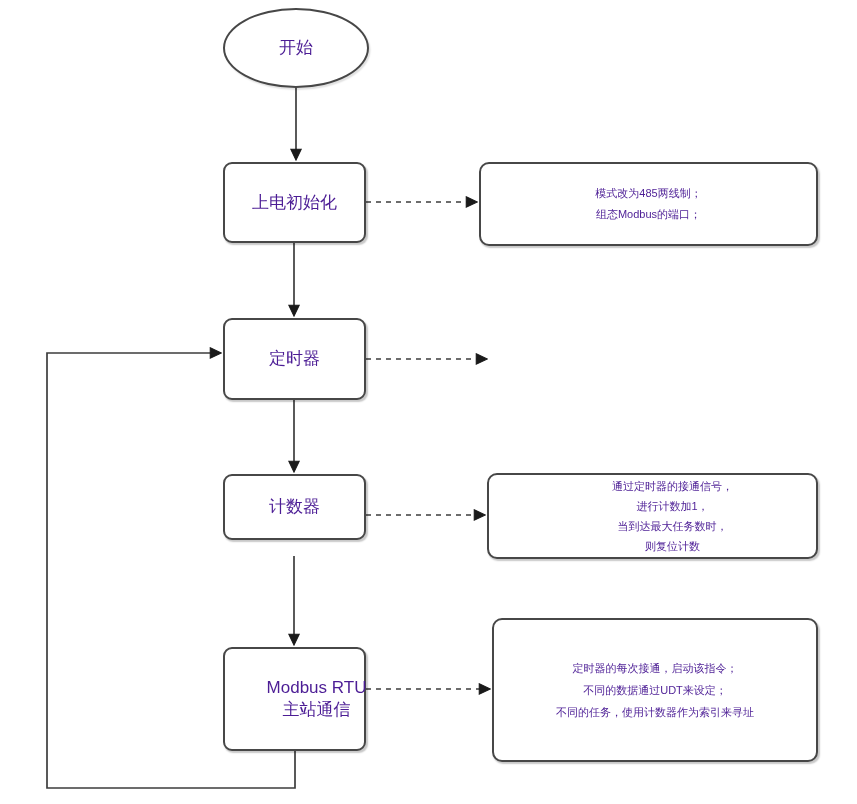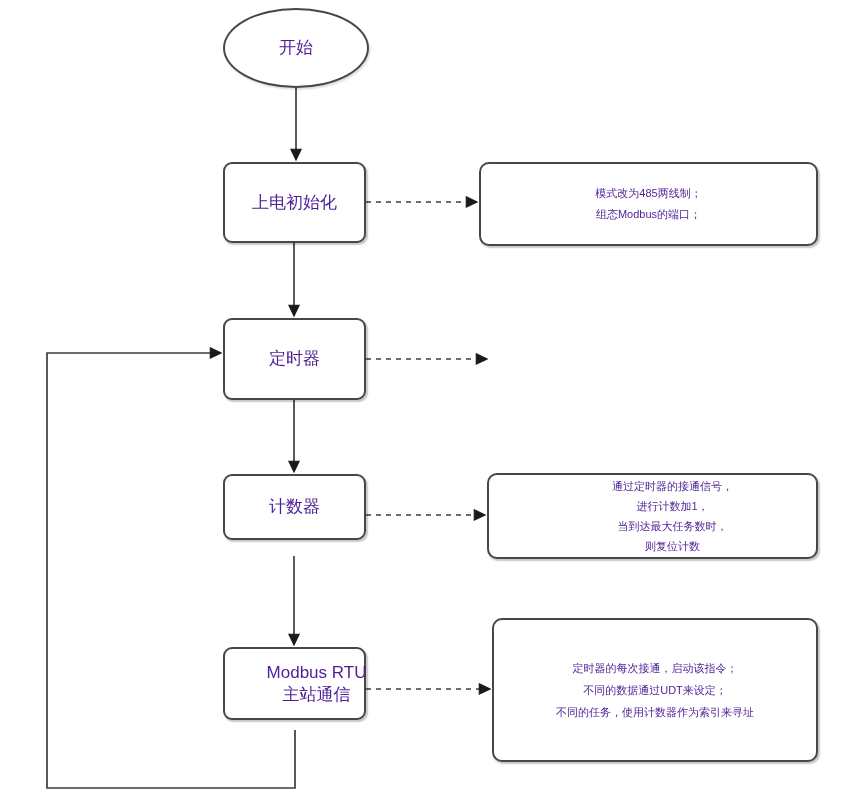--- a/index.html
+++ b/index.html
@@ -101,21 +101,21 @@
   </div>
 
   <div class="node rect" style="left:223px; top:162px; width:143px; height:81px;">
     <span class="line">上电初始化</span>
   </div>
 
   <div class="node rect" style="left:223px; top:474px; width:143px; height:66px;">
     <span class="line">计数器</span>
   </div>
 
-  <div class="node rect" style="left:223px; top:647px; width:143px; height:73px;padding-left:44px;">
+  <div class="node rect" style="left:223px; top:647px; width:143px; height:104px;padding-left:44px;">
     <span class="line">Modbus RTU</span>
     <span class="line">主站通信</span>
   </div>
 
   <div class="annotation" style="left:479px; top:162px; width:339px; height:84px;">
     <span class="line">模式改为485两线制；</span>
     <span class="line">组态Modbus的端口；</span>
   </div>
 
 

